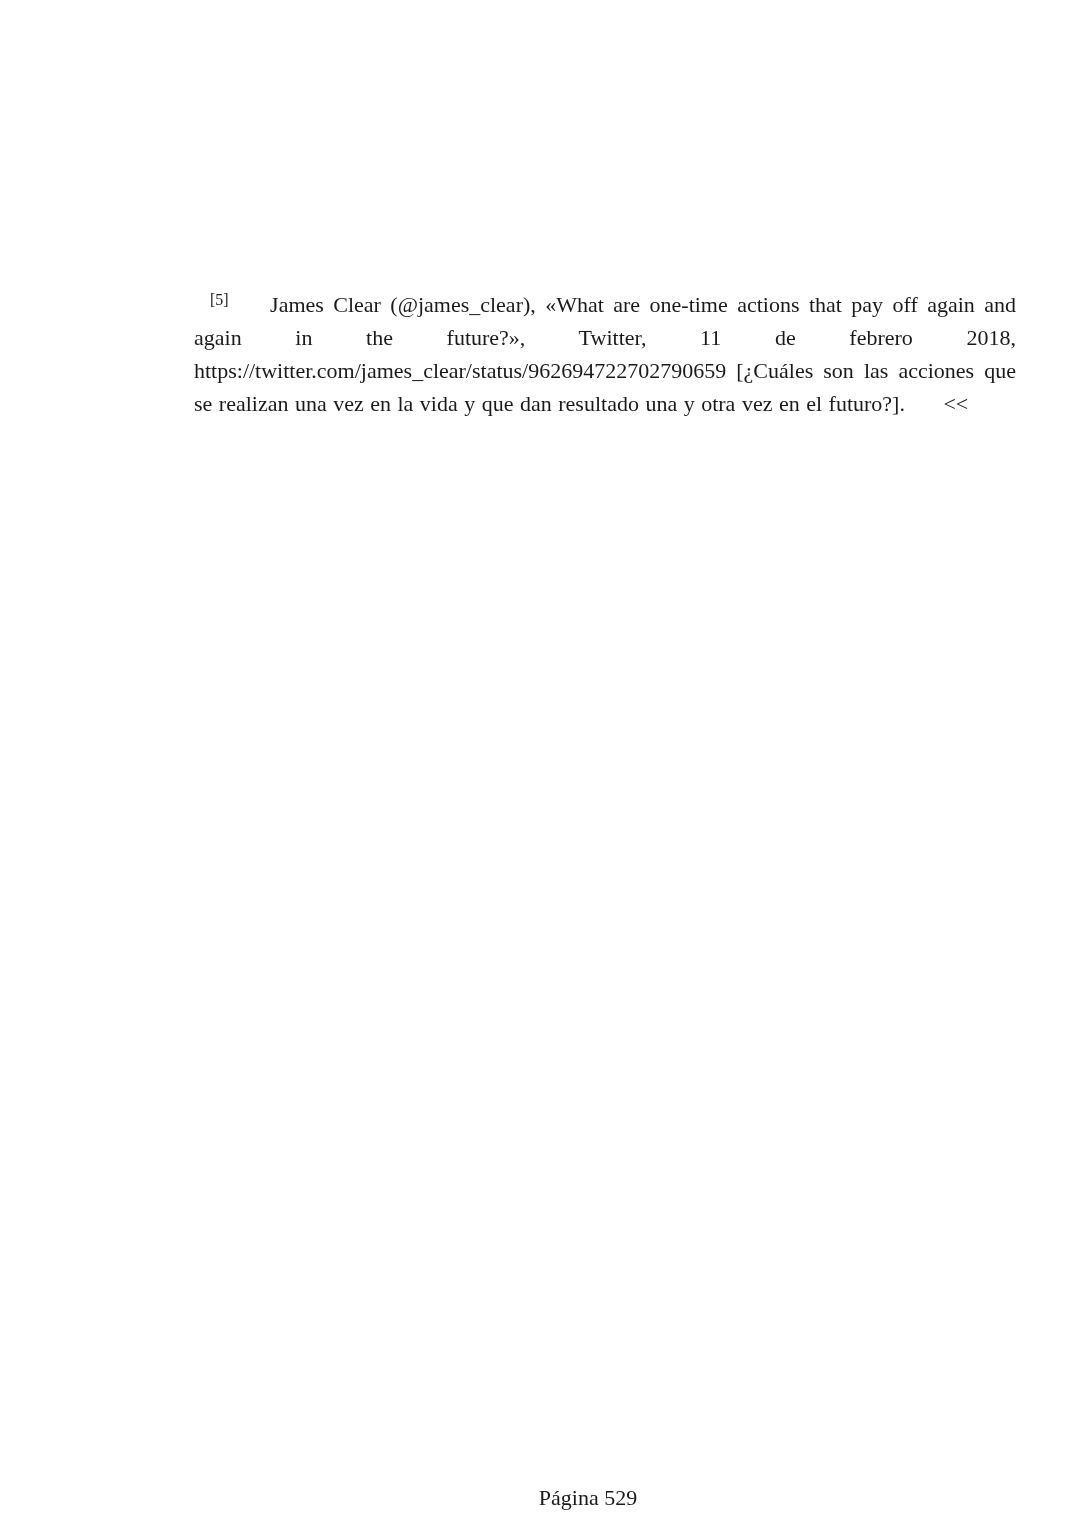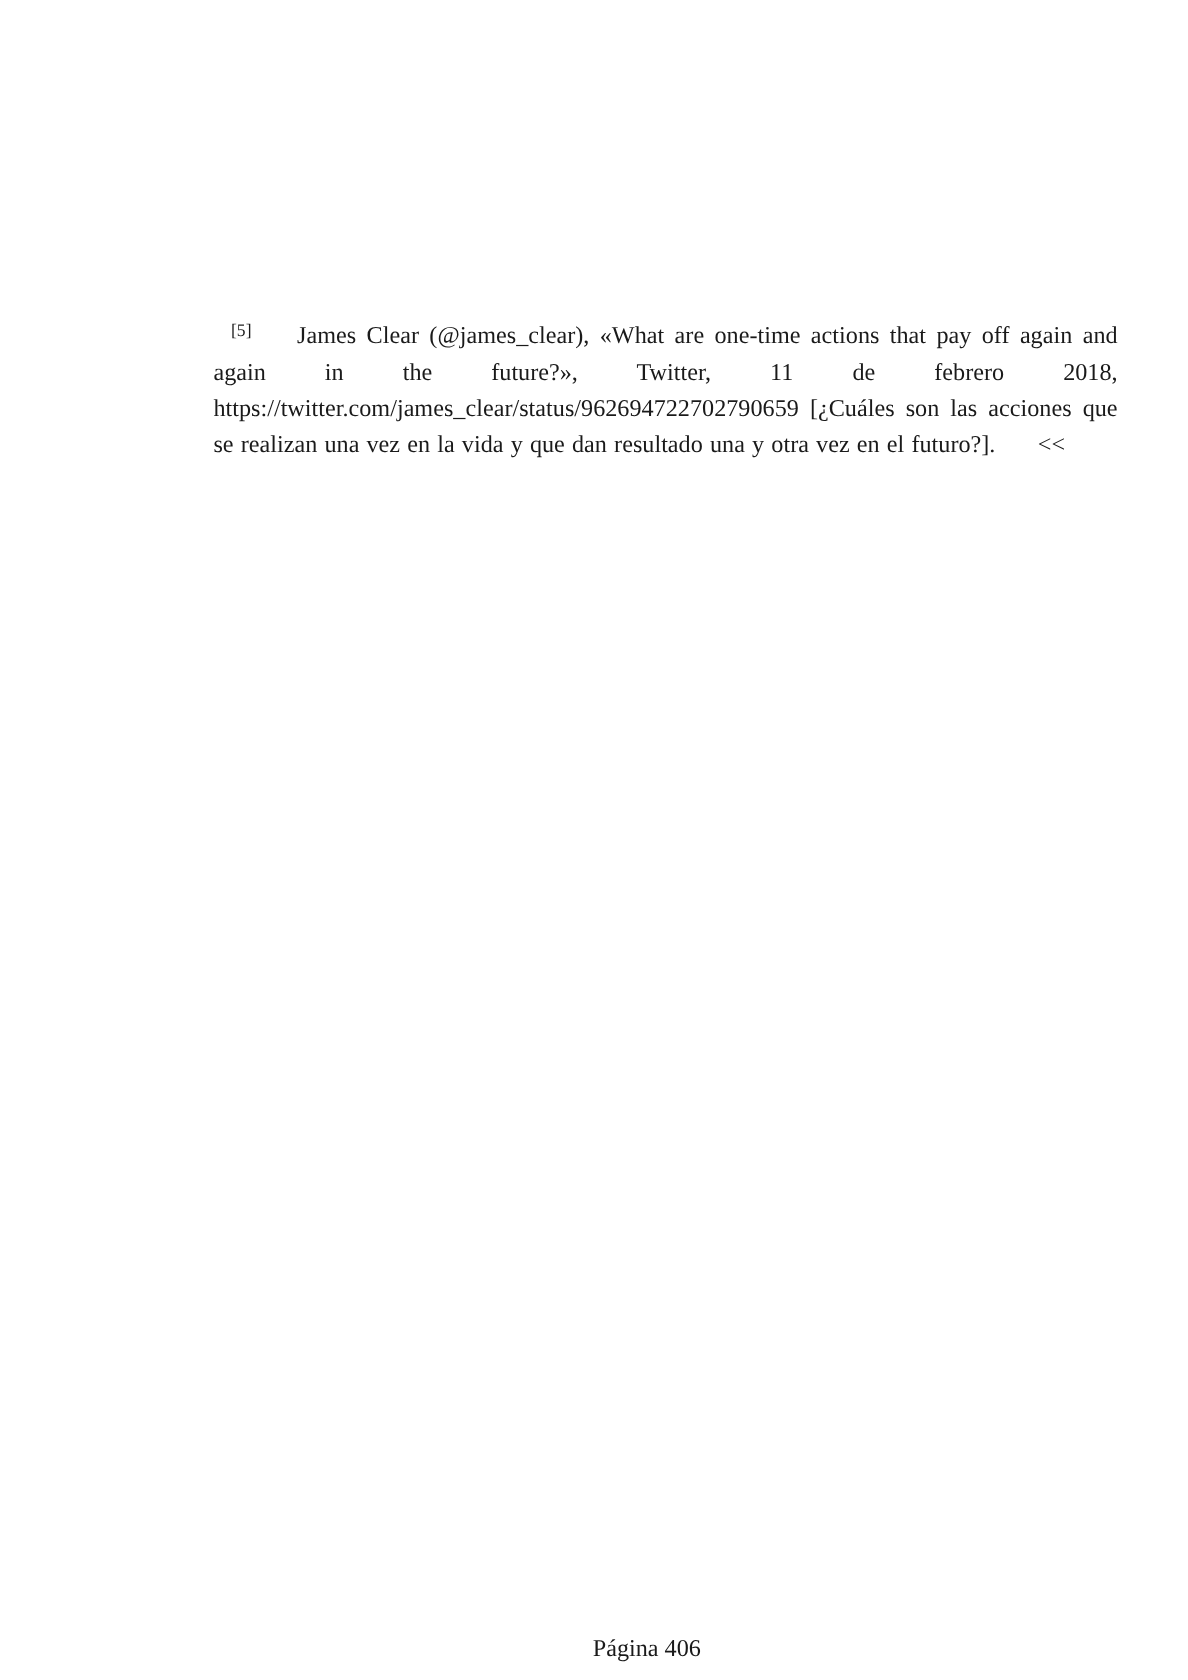--- a/index.html
+++ b/index.html
@@ -65,16 +65,16 @@
 
 <div class="page">
 
   <p class="footnote">
     <sup class="footnote-marker">[5]</sup>
     <span>James Clear (@james_clear), «What are one-time actions that pay off again and again in the future?», Twitter, 11 de febrero 2018, https://twitter.com/james_clear/status/962694722702790659 [¿Cuáles son las acciones que se realizan una vez en la vida y que dan resultado una y otra vez en el futuro?].</span>
     <span class="footnote-backlink">&lt;&lt;</span>
   </p>
 
   <div class="page-footer">
-    <span>Página 406</span>
+    <span>Página 529</span>
   </div>
 
 </div>
 
 </body></html>

